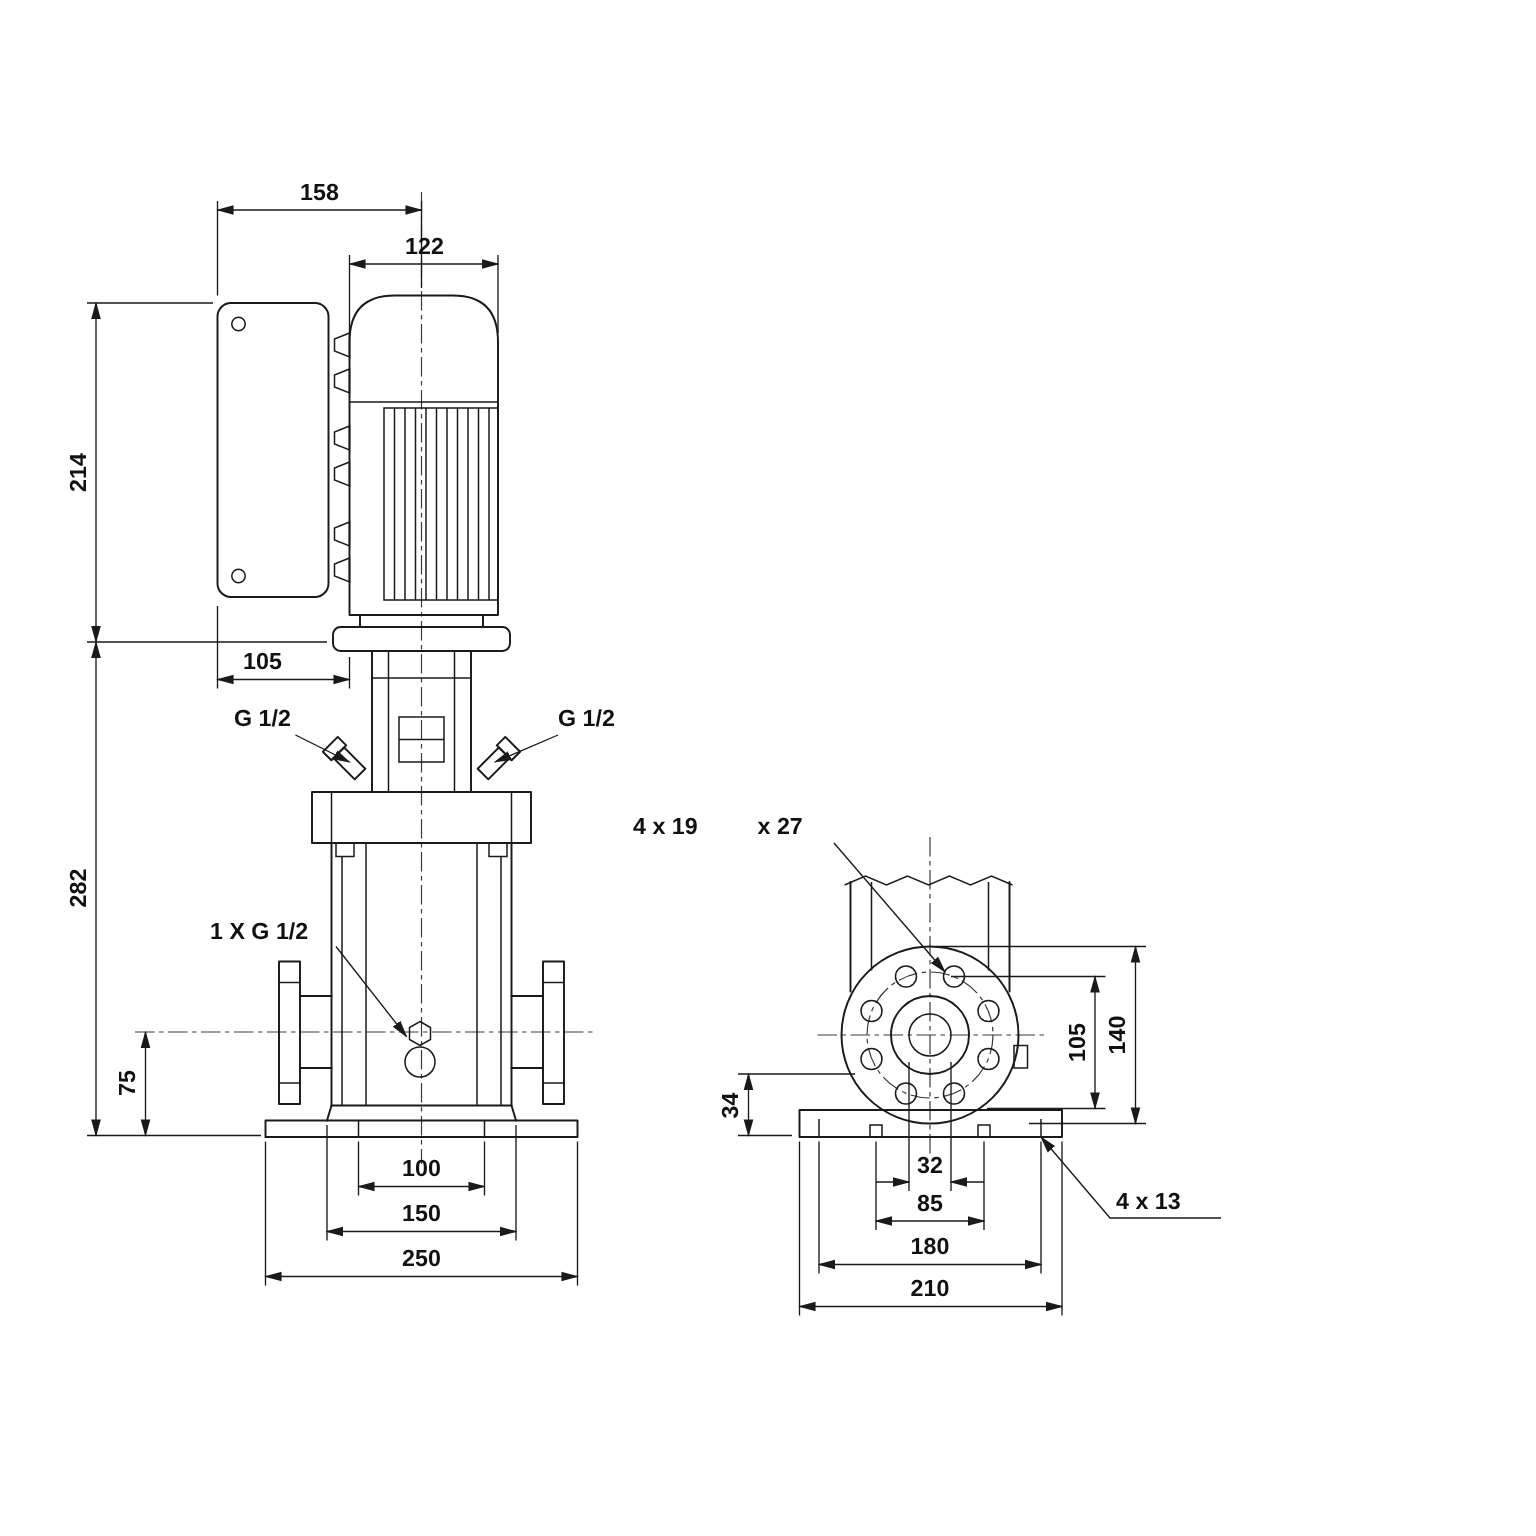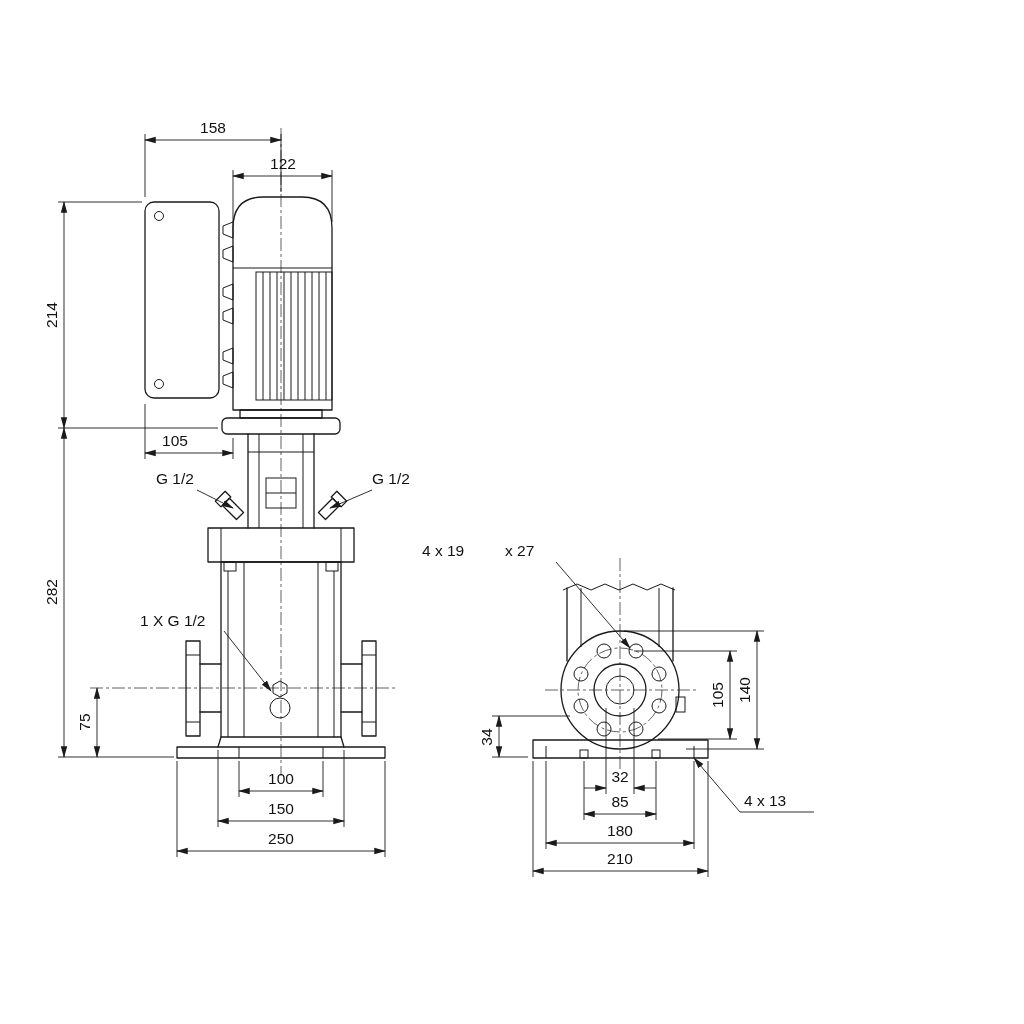--- a/index.html
+++ b/index.html
@@ -1,16 +1,16 @@
 <!DOCTYPE html>
 <html><head>
 <meta charset="utf-8">
 <style>
   html,body{margin:0;padding:0;background:#ffffff;}
-  #canvas{position:relative;width:1024px;height:1024px;background:#ffffff;overflow:hidden;}
+  #canvas{position:relative;width:1024px;height:1024px;background:#ffffff;overflow:hidden;font-weight:bold;}
   svg{display:block;}
   .obj{stroke:#1a1a1a;stroke-width:1.3;fill:none;stroke-linejoin:round;stroke-linecap:round;}
   .thin{stroke:#1a1a1a;stroke-width:1;fill:none;}
   .dim{stroke:#1a1a1a;stroke-width:0.9;fill:none;}
   .cl{stroke:#3a3a3a;stroke-width:0.8;stroke-dasharray:13 3 3 3;fill:none;}
   text{font-family:"Liberation Sans",sans-serif;font-size:15.5px;fill:#111;}
   .mid{text-anchor:middle;}
 </style>
 </head>
 <body>

